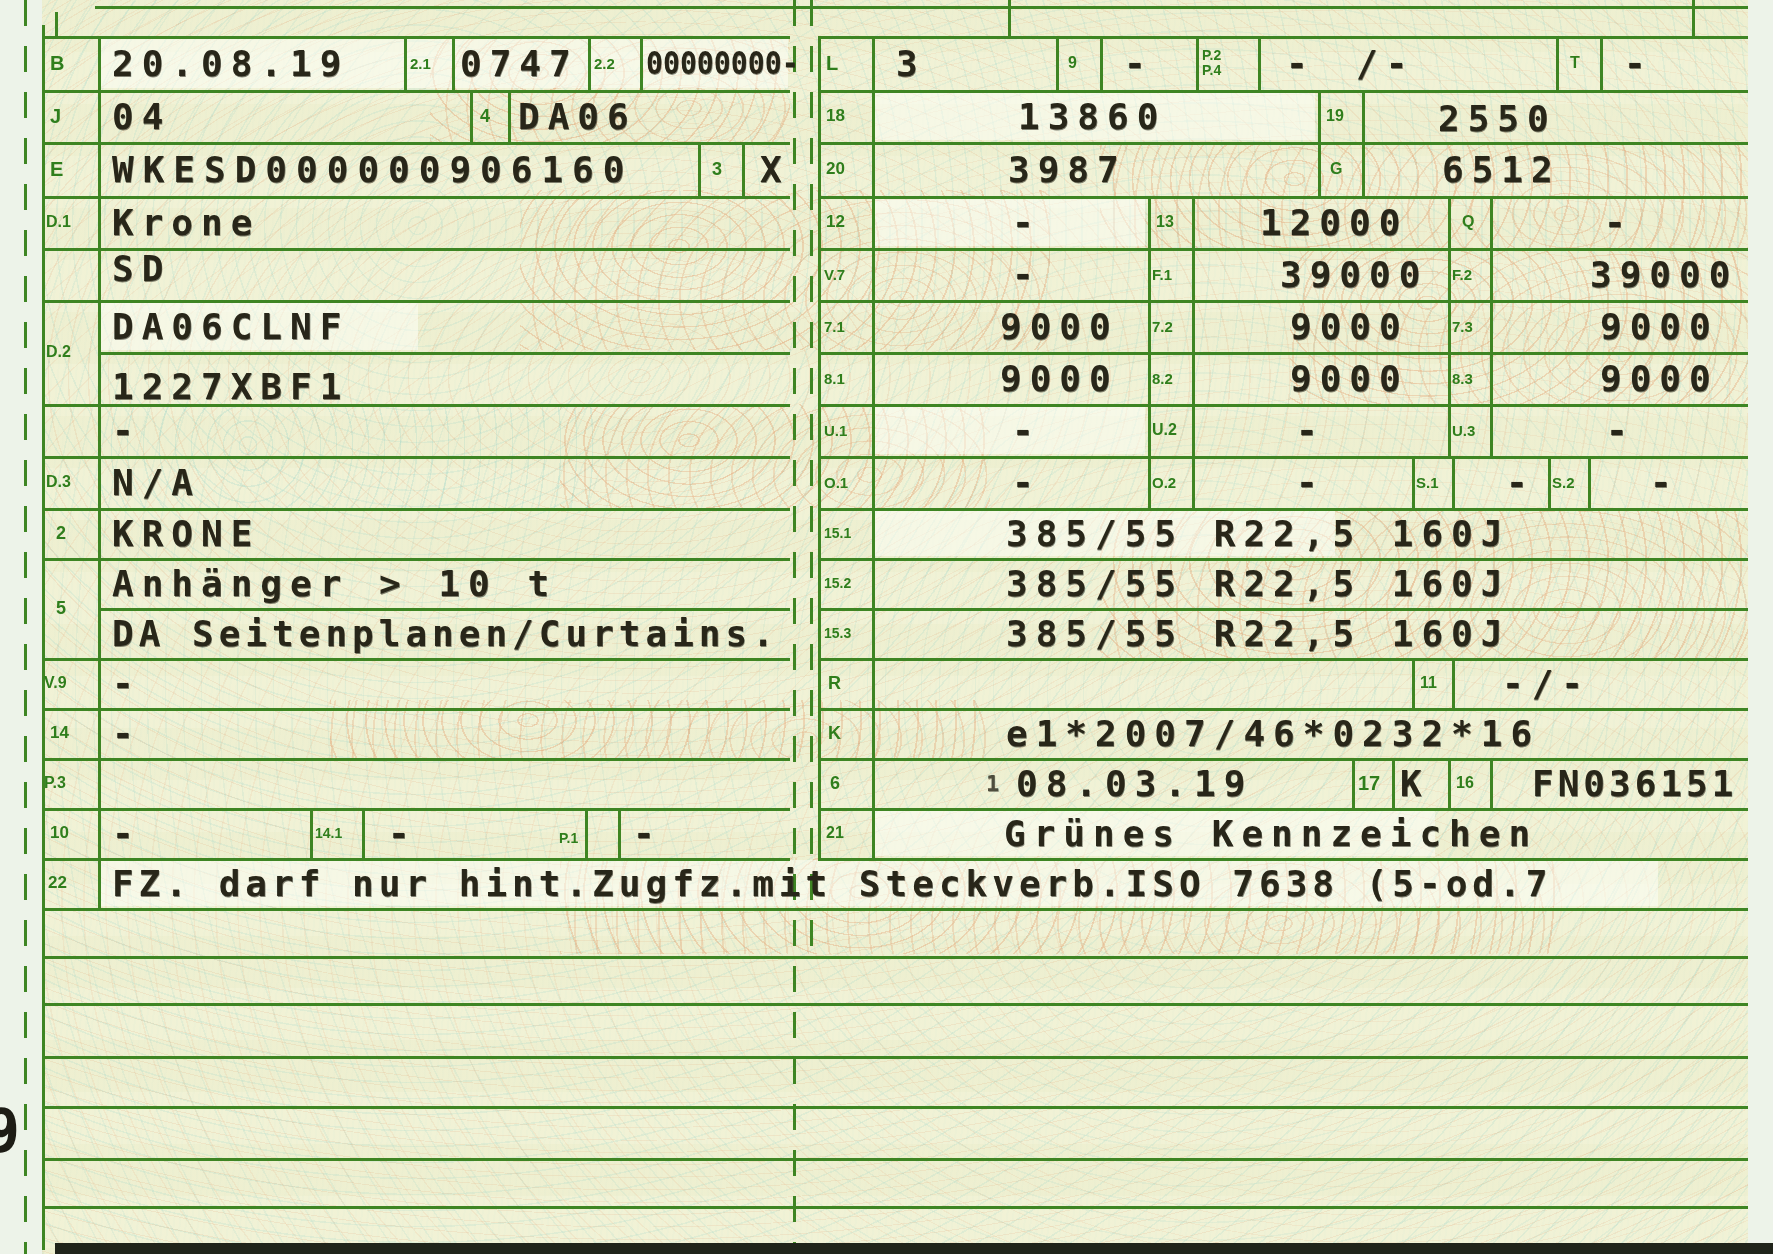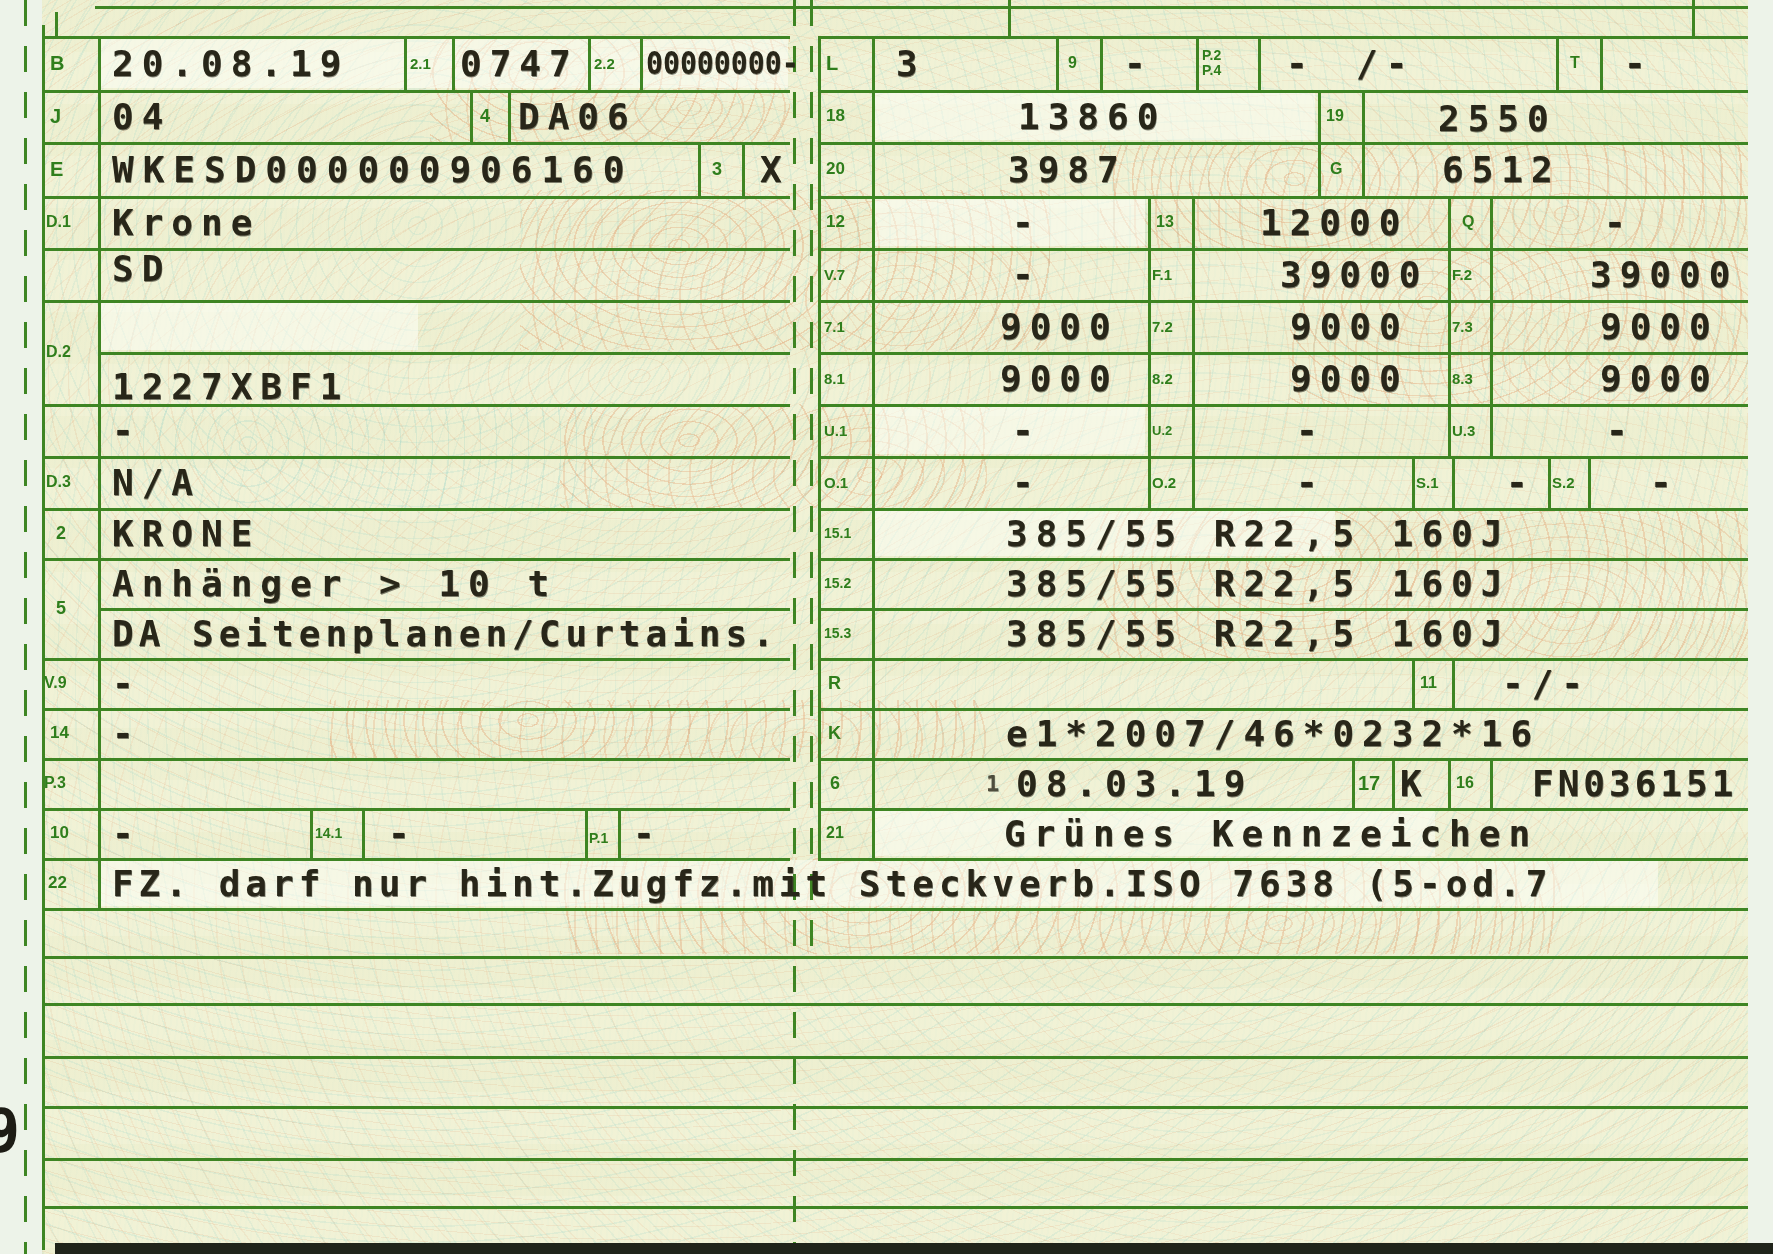--- a/index.html
+++ b/index.html
@@ -196,20 +196,21 @@
   <span class="val" style="left:112px;top:142px;height:54px;letter-spacing:9px">WKESD000000906160</span>
   <span class="lbl" style="left:712px;top:142px;height:54px;font-size:18px">3</span>
   <span class="val" style="left:760px;top:142px;height:54px">X</span>
 
   <span class="lbl" style="left:46px;top:196px;height:52px;font-size:16px">D.1</span>
   <span class="val" style="left:112px;top:196px;height:52px">Krone</span>
 
   <span class="val" style="left:112px;top:248px;height:40px">SD</span>
 
   <span class="lbl" style="left:46px;top:328px;height:48px;font-size:16px">D.2</span>
+  <span class="val" style="left:112px;top:300px;height:52px">DA06CLNF</span>
   <span class="val" style="left:112px;top:352px;height:68px">1227XBF1</span>
 
   <span class="val" style="left:112px;top:404px;height:52px">-</span>
 
   <span class="lbl" style="left:46px;top:456px;height:52px;font-size:16px">D.3</span>
   <span class="val" style="left:112px;top:456px;height:52px">N/A</span>
 
   <span class="lbl" style="left:56px;top:508px;height:50px;font-size:18px">2</span>
   <span class="val" style="left:112px;top:508px;height:50px">KRONE</span>
 
@@ -223,21 +224,21 @@
   <span class="lbl" style="left:50px;top:708px;height:50px;font-size:17px">14</span>
   <span class="val" style="left:112px;top:708px;height:50px">-</span>
 
   <span class="lbl" style="left:44px;top:758px;height:50px;font-size:16px">P.3</span>
   <span class="val" style="left:112px;top:758px;height:50px"></span>
 
   <span class="lbl" style="left:50px;top:808px;height:50px;font-size:17px">10</span>
   <span class="val" style="left:112px;top:808px;height:50px">-</span>
   <span class="lbl" style="left:315px;top:808px;height:50px;font-size:14px">14.1</span>
   <span class="val" style="left:388px;top:808px;height:50px">-</span>
-  <span class="lbl" style="left:589px;top:808px;height:60px;font-size:14px">P.1</span>
+  <span class="lbl" style="left:559px;top:808px;height:60px;font-size:14px">P.1</span>
   <span class="val" style="left:633px;top:808px;height:50px">-</span>
 
   <span class="lbl" style="left:48px;top:858px;height:50px;font-size:17px">22</span>
   <span class="val" style="left:112px;top:858px;height:50px;letter-spacing:5px">FZ. darf nur hint.Zugfz.mit Steckverb.ISO 7638 (5-od.7</span>
 
   <span class="lbl" style="left:826px;top:36px;height:54px;font-size:20px">L</span>
   <span class="val" style="left:896px;top:36px;height:54px">3</span>
   <span class="lbl" style="left:1068px;top:36px;height:54px;font-size:16px">9</span>
   <span class="val" style="left:1124px;top:36px;height:54px">-</span>
   <span class="lbl lbl2" style="left:1202px;top:36px;height:54px;font-size:14px">
@@ -282,21 +283,21 @@
 
   <span class="lbl" style="left:824px;top:352px;height:52px;font-size:15px">8.1</span>
   <span class="val" style="left:1000px;top:352px;height:52px">9000</span>
   <span class="lbl" style="left:1152px;top:352px;height:52px;font-size:15px">8.2</span>
   <span class="val" style="left:1290px;top:352px;height:52px">9000</span>
   <span class="lbl" style="left:1452px;top:352px;height:52px;font-size:15px">8.3</span>
   <span class="val" style="left:1600px;top:352px;height:52px">9000</span>
 
   <span class="lbl" style="left:824px;top:404px;height:52px;font-size:15px">U.1</span>
   <span class="val" style="left:1012px;top:404px;height:52px">-</span>
-  <span class="lbl" style="left:1152px;top:404px;height:52px;font-size:13px">U.2</span>
+  <span class="lbl" style="left:1152px;top:404px;height:52px;font-size:16px">U.2</span>
   <span class="val" style="left:1296px;top:404px;height:52px">-</span>
   <span class="lbl" style="left:1452px;top:404px;height:52px;font-size:15px">U.3</span>
   <span class="val" style="left:1606px;top:404px;height:52px">-</span>
 
   <span class="lbl" style="left:824px;top:456px;height:52px;font-size:15px">O.1</span>
   <span class="val" style="left:1012px;top:456px;height:52px">-</span>
   <span class="lbl" style="left:1152px;top:456px;height:52px;font-size:15px">O.2</span>
   <span class="val" style="left:1296px;top:456px;height:52px">-</span>
   <span class="lbl" style="left:1416px;top:456px;height:52px;font-size:15px">S.1</span>
   <span class="val" style="left:1506px;top:456px;height:52px">-</span>

